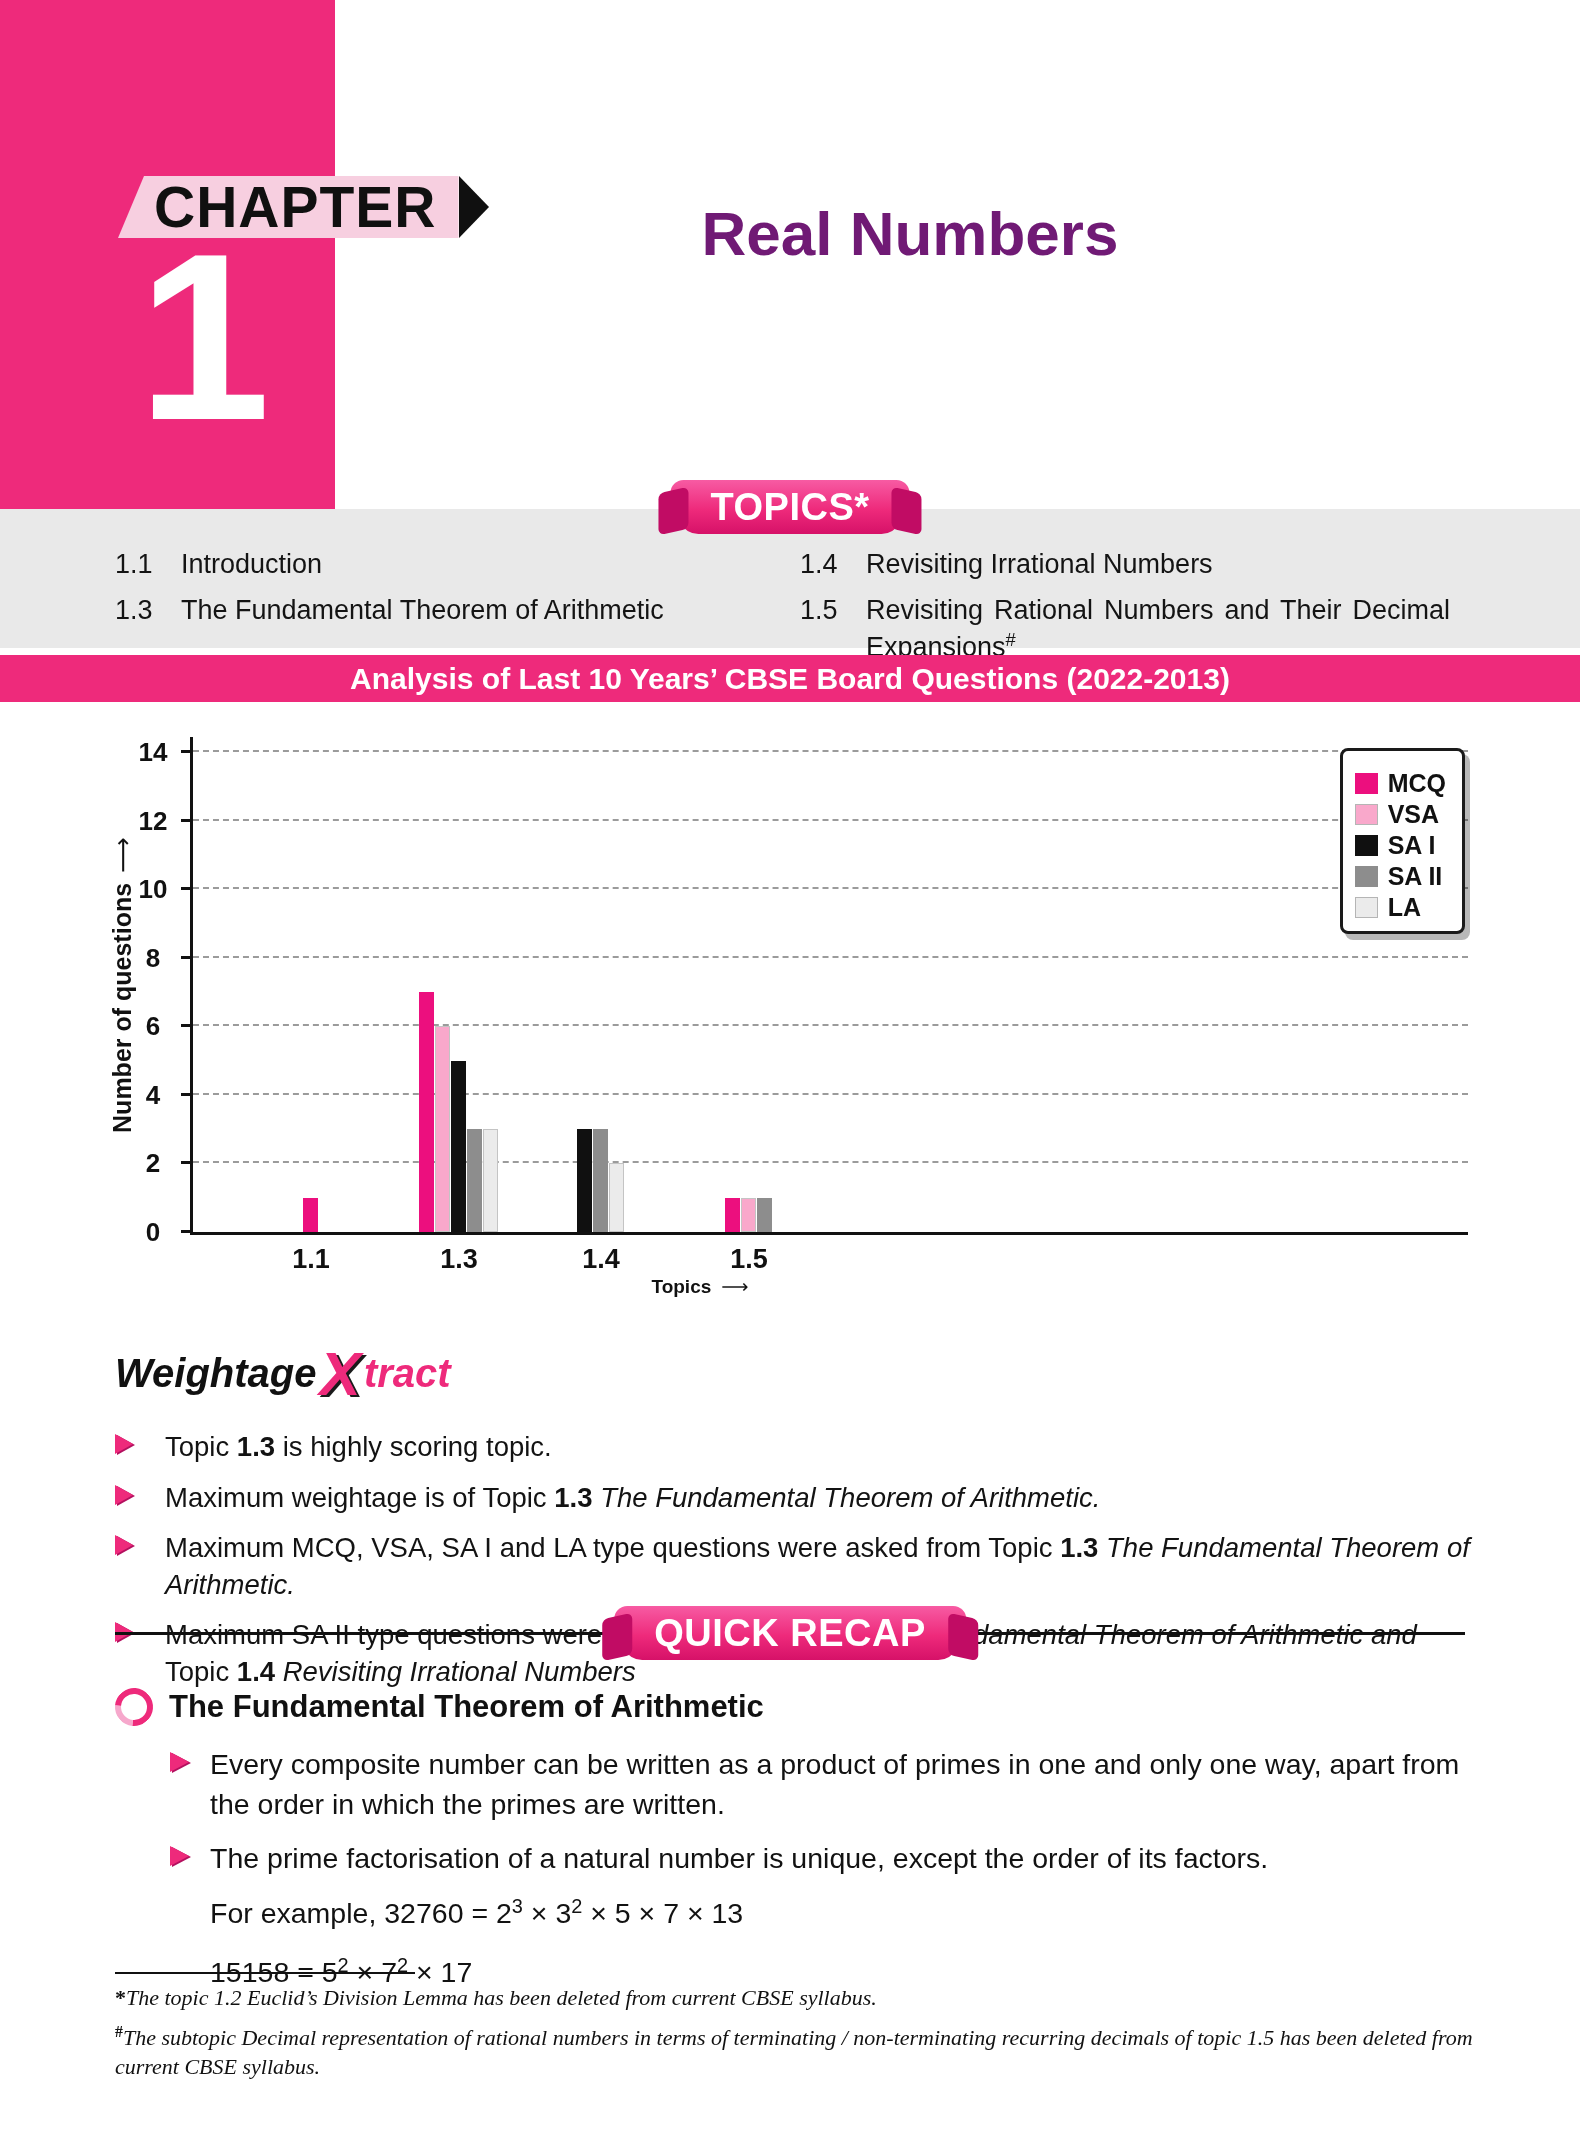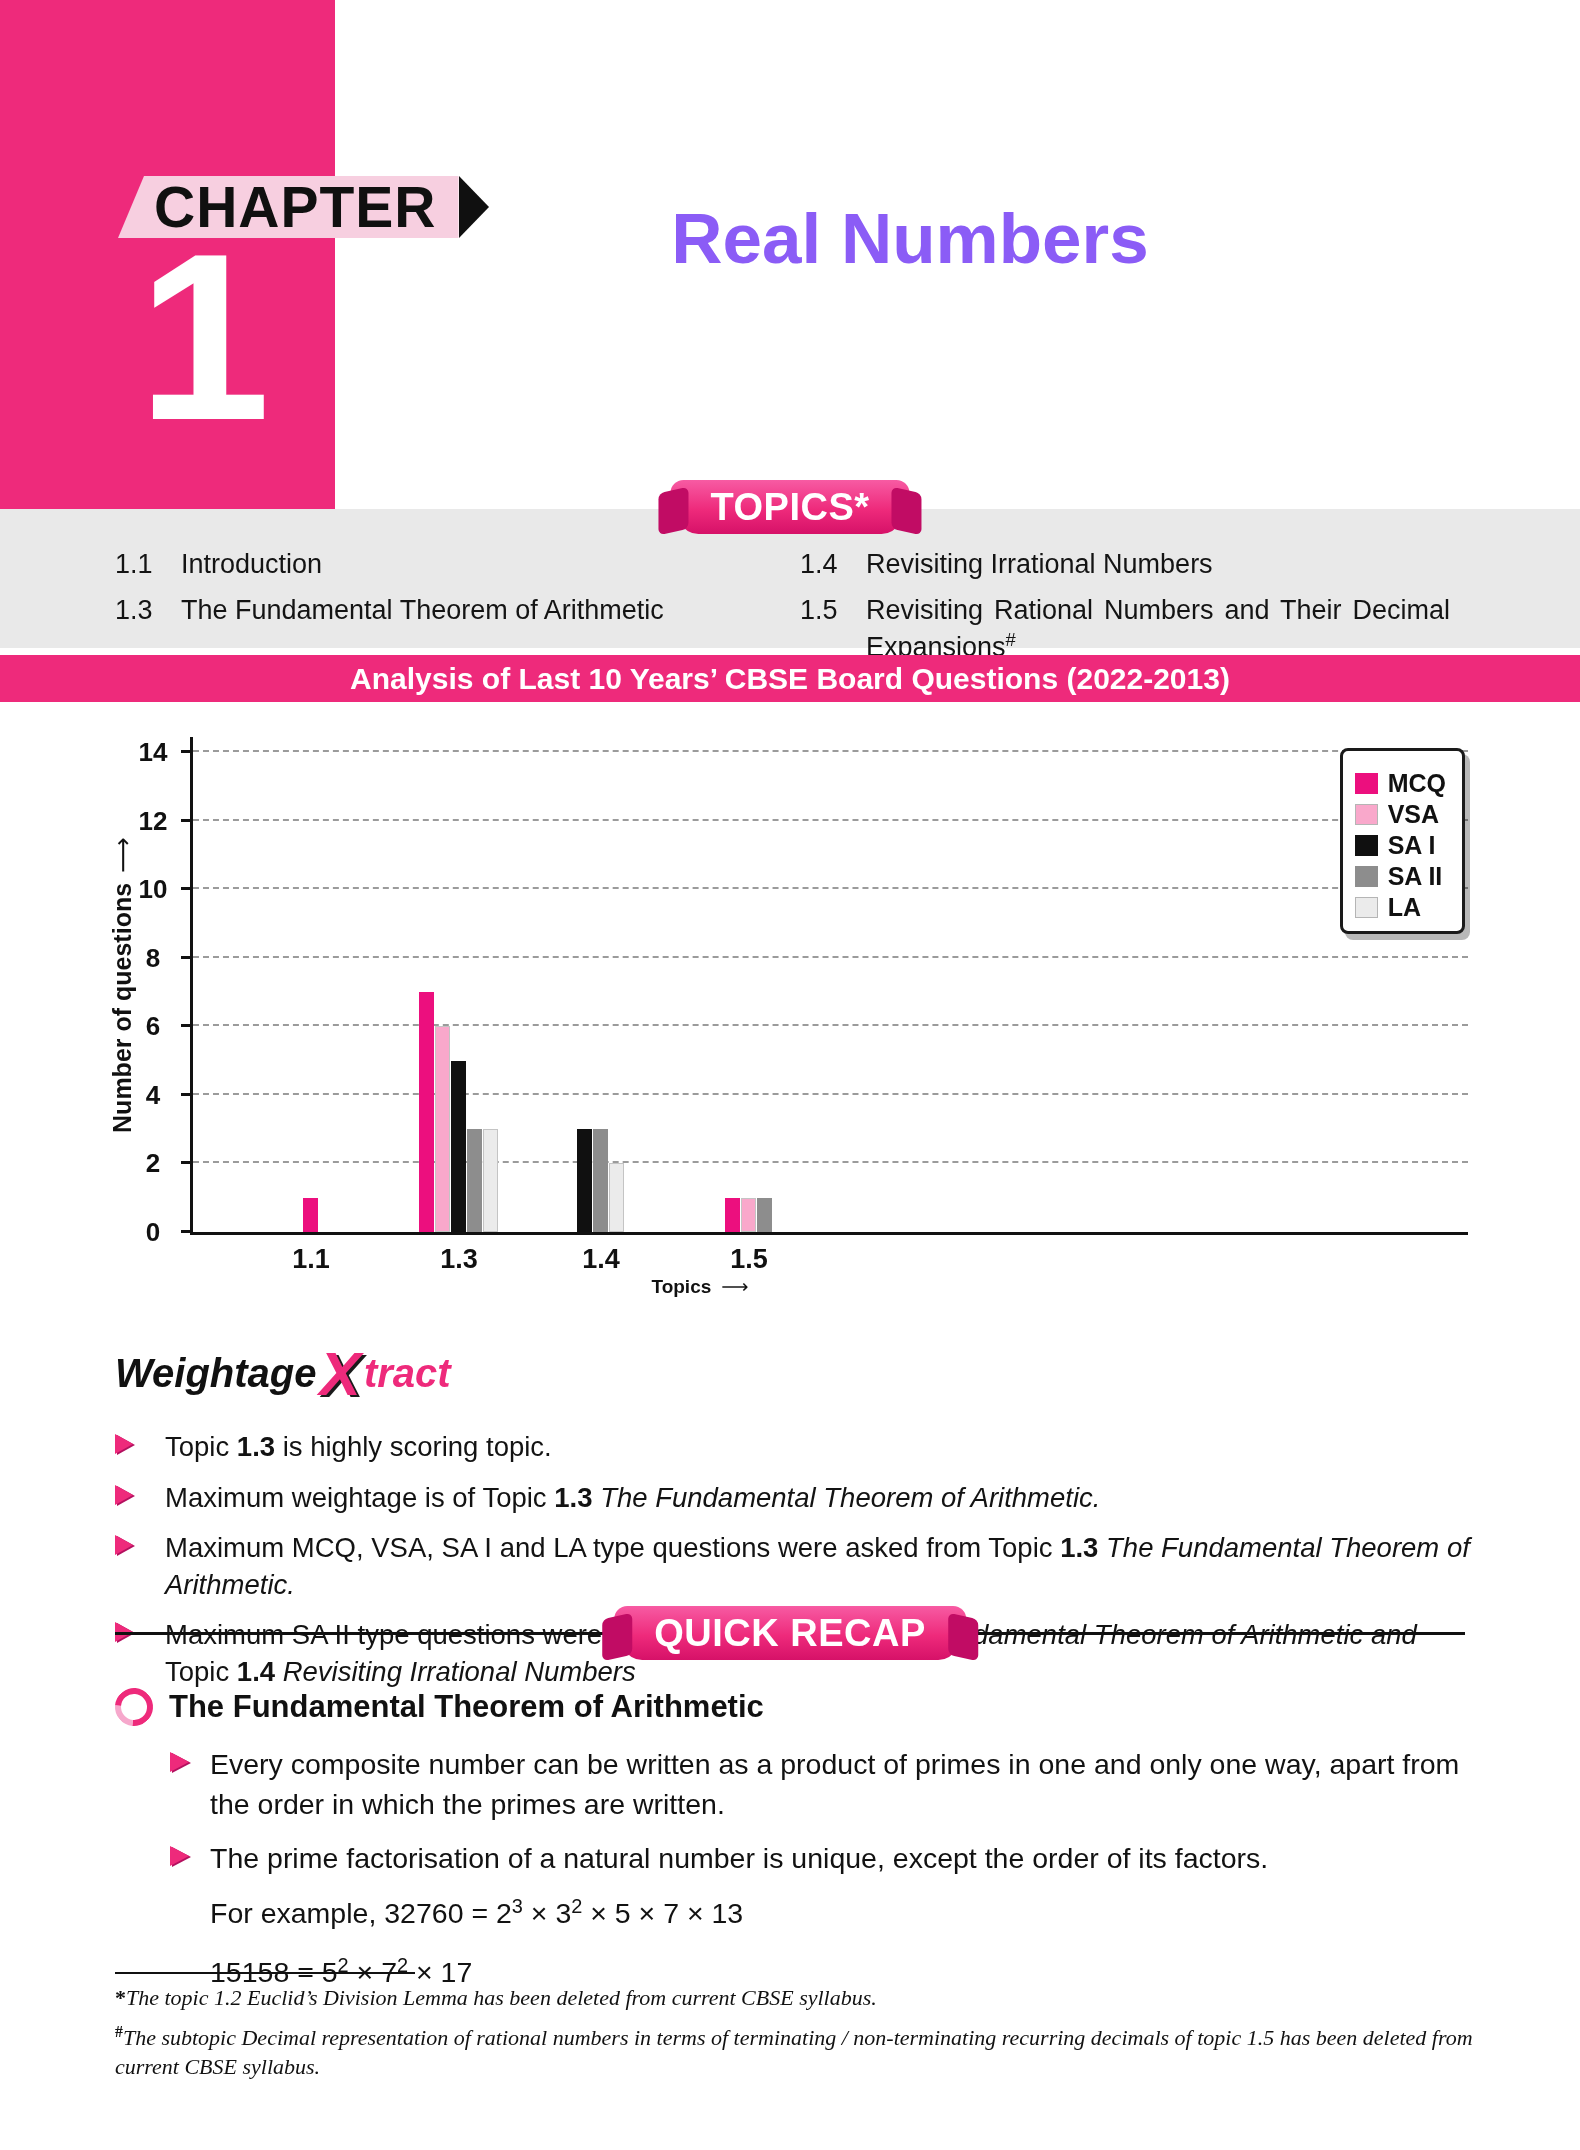--- a/index.html
+++ b/index.html
@@ -9,21 +9,21 @@
   
   .chapter-block{position:absolute;left:0;top:0;width:335px;height:509px;background:#ee2a7b;}
   .chapter-band{position:absolute;left:118px;top:176px;height:62px;display:flex;align-items:center;z-index:3;}
   .band-text{background:#f7cfe0;color:#101010;font-size:57px;font-weight:bold;letter-spacing:1px;
              height:62px;line-height:62px;padding:0 22px 0 36px;
              clip-path:polygon(26px 0,100% 0,100% 100%,0 100%);}
   .band-arrow{width:0;height:0;border-top:31px solid transparent;border-bottom:31px solid transparent;
               border-left:30px solid #101010;}
   .chapter-number{position:absolute;left:138px;top:218px;font-size:238px;font-weight:bold;color:#fff;line-height:1;}
   .page-title{position:absolute;left:340px;right:100px;top:198px;margin:0;text-align:center;
-              font-size:71px;font-weight:bold;color:#8b5cf6;}
+              font-size:62px;font-weight:bold;color:#701a75;}
 
   
   .ribbon{position:absolute;left:50%;transform:translateX(-50%);z-index:6;height:54px;line-height:54px;
           text-align:center;color:#fff;font-size:38px;font-weight:bold;letter-spacing:.5px;
           background:linear-gradient(180deg,#f75ba3 0%,#ee2a7b 55%,#d61168 100%);
           border-radius:14px 14px 30px 30px / 14px 14px 44px 44px;padding:0 40px;white-space:nowrap;}
   .ribbon::before,.ribbon::after{content:"";position:absolute;top:10px;width:30px;height:42px;
           background:#c10c64;z-index:-1;border-radius:6px;}
   .ribbon::before{left:-12px;transform:skewY(-12deg);}
   .ribbon::after{right:-12px;transform:skewY(12deg);}

